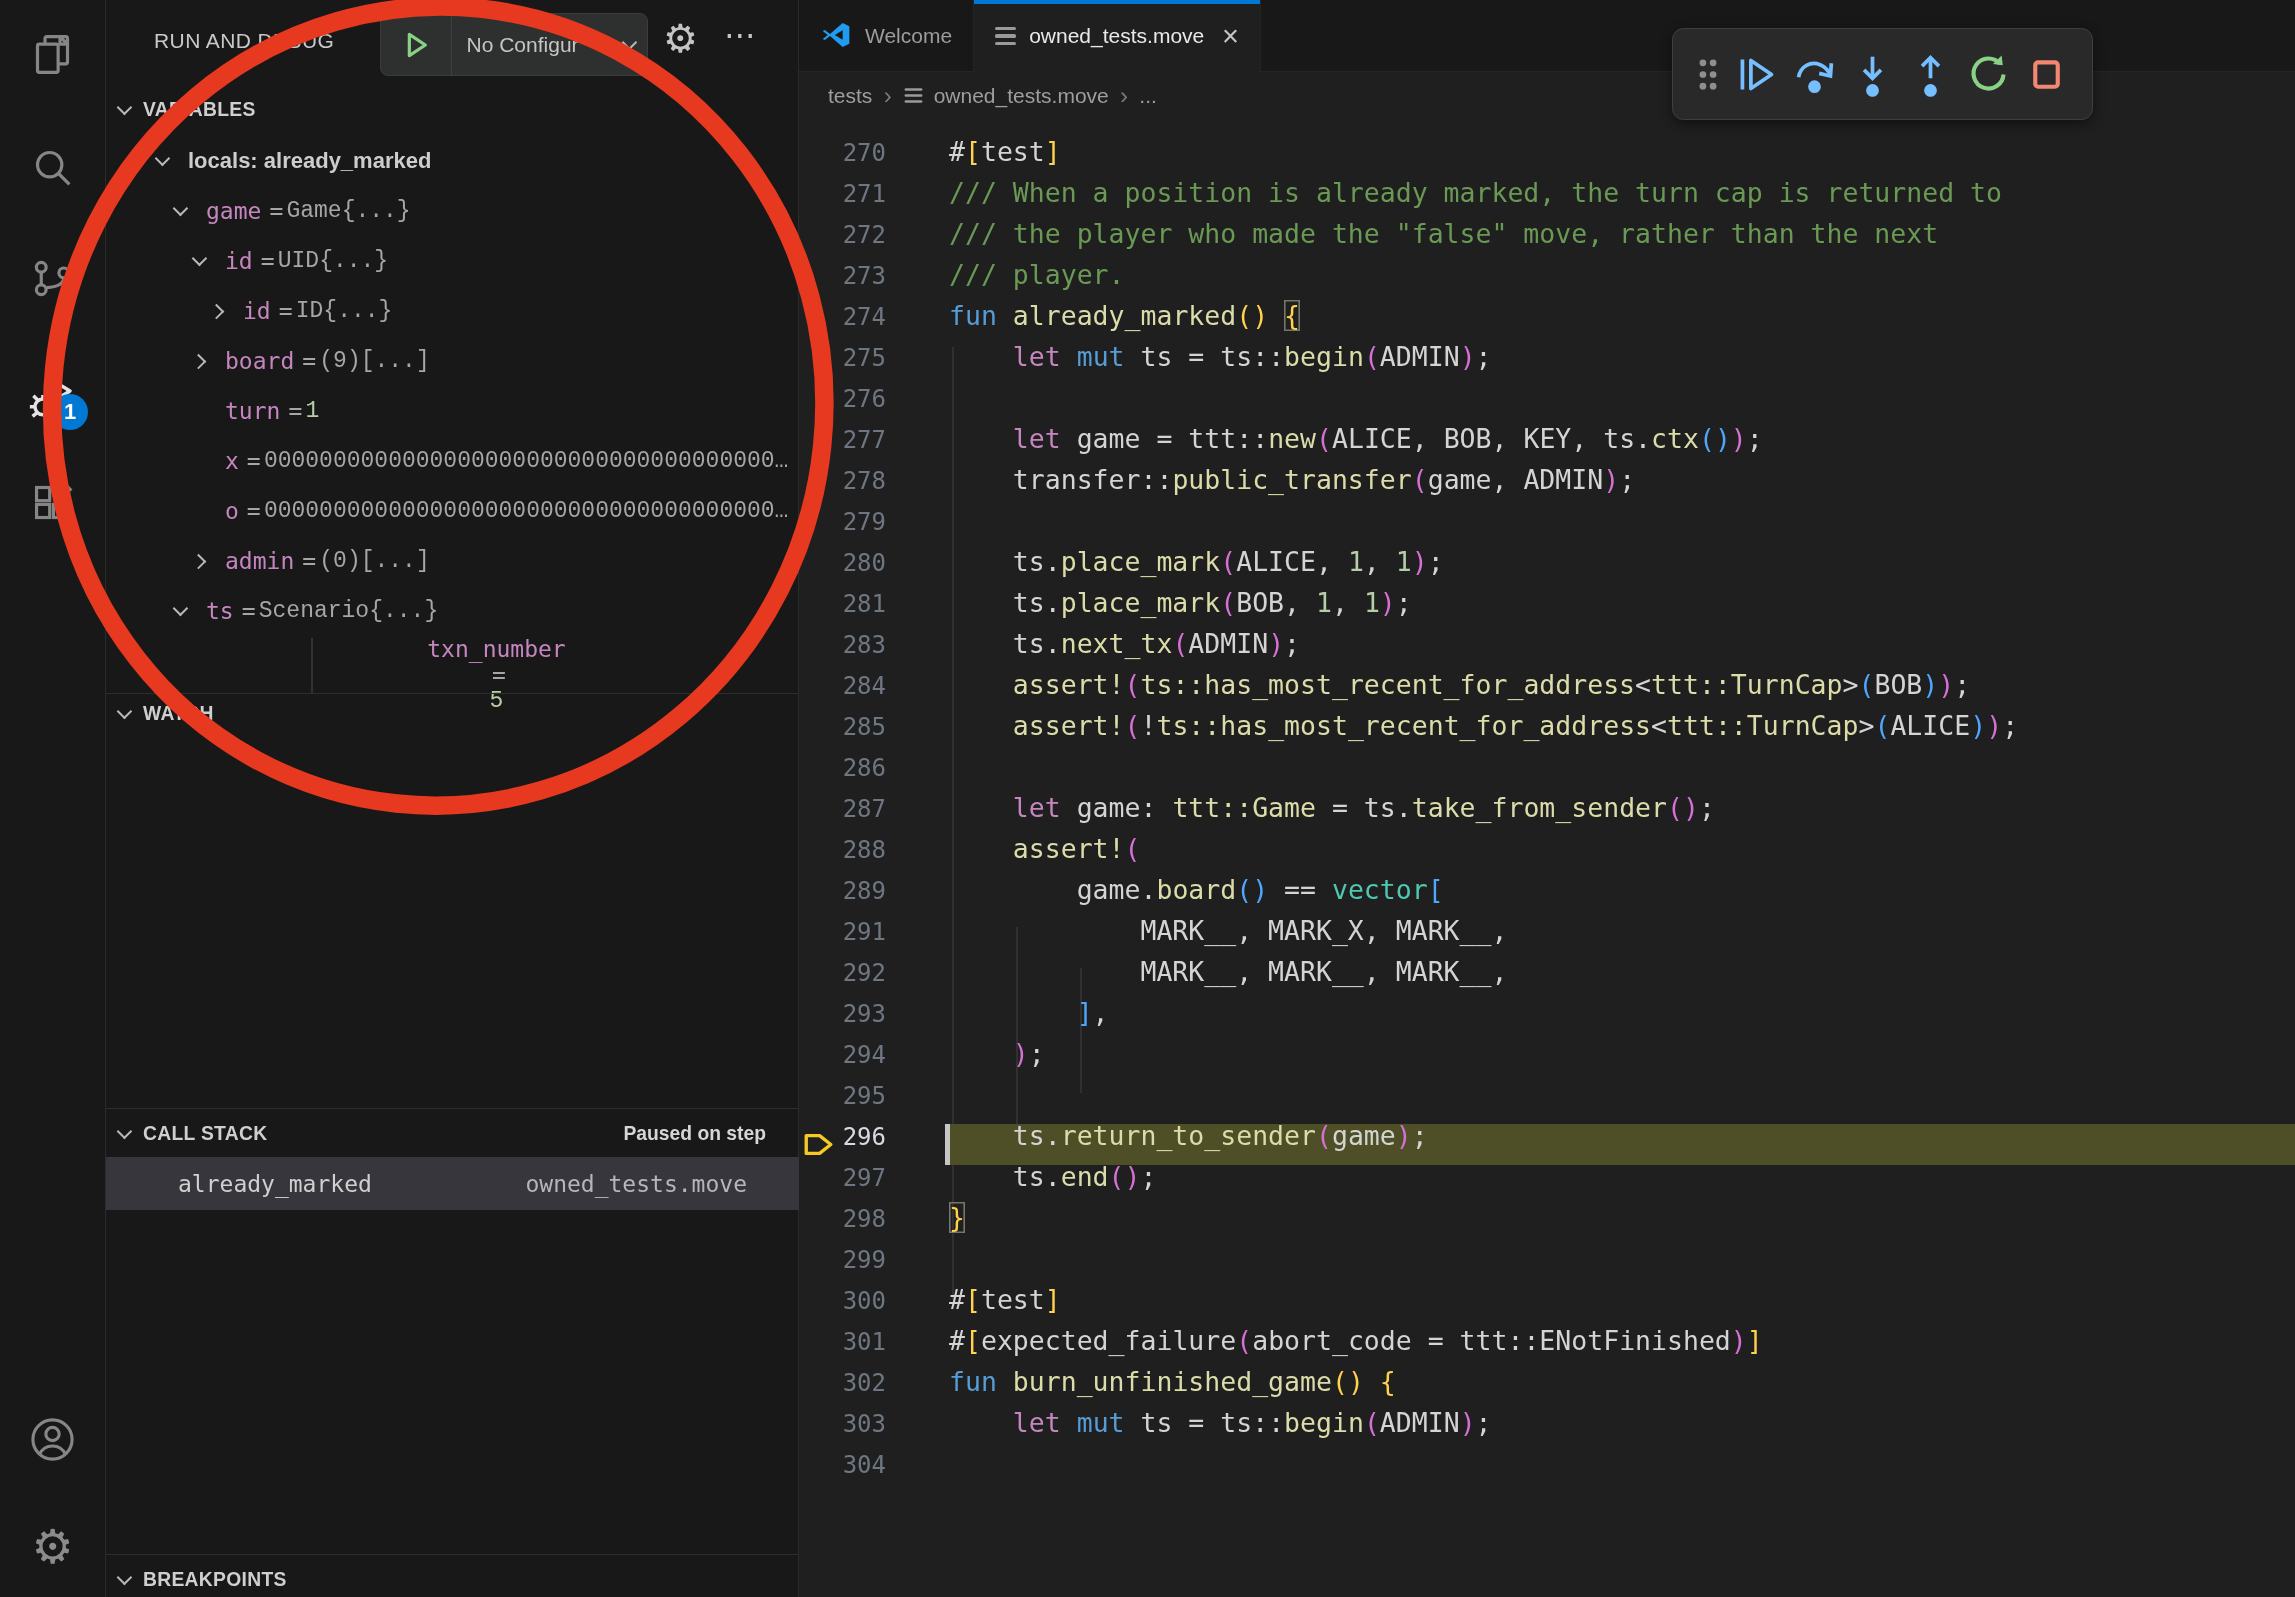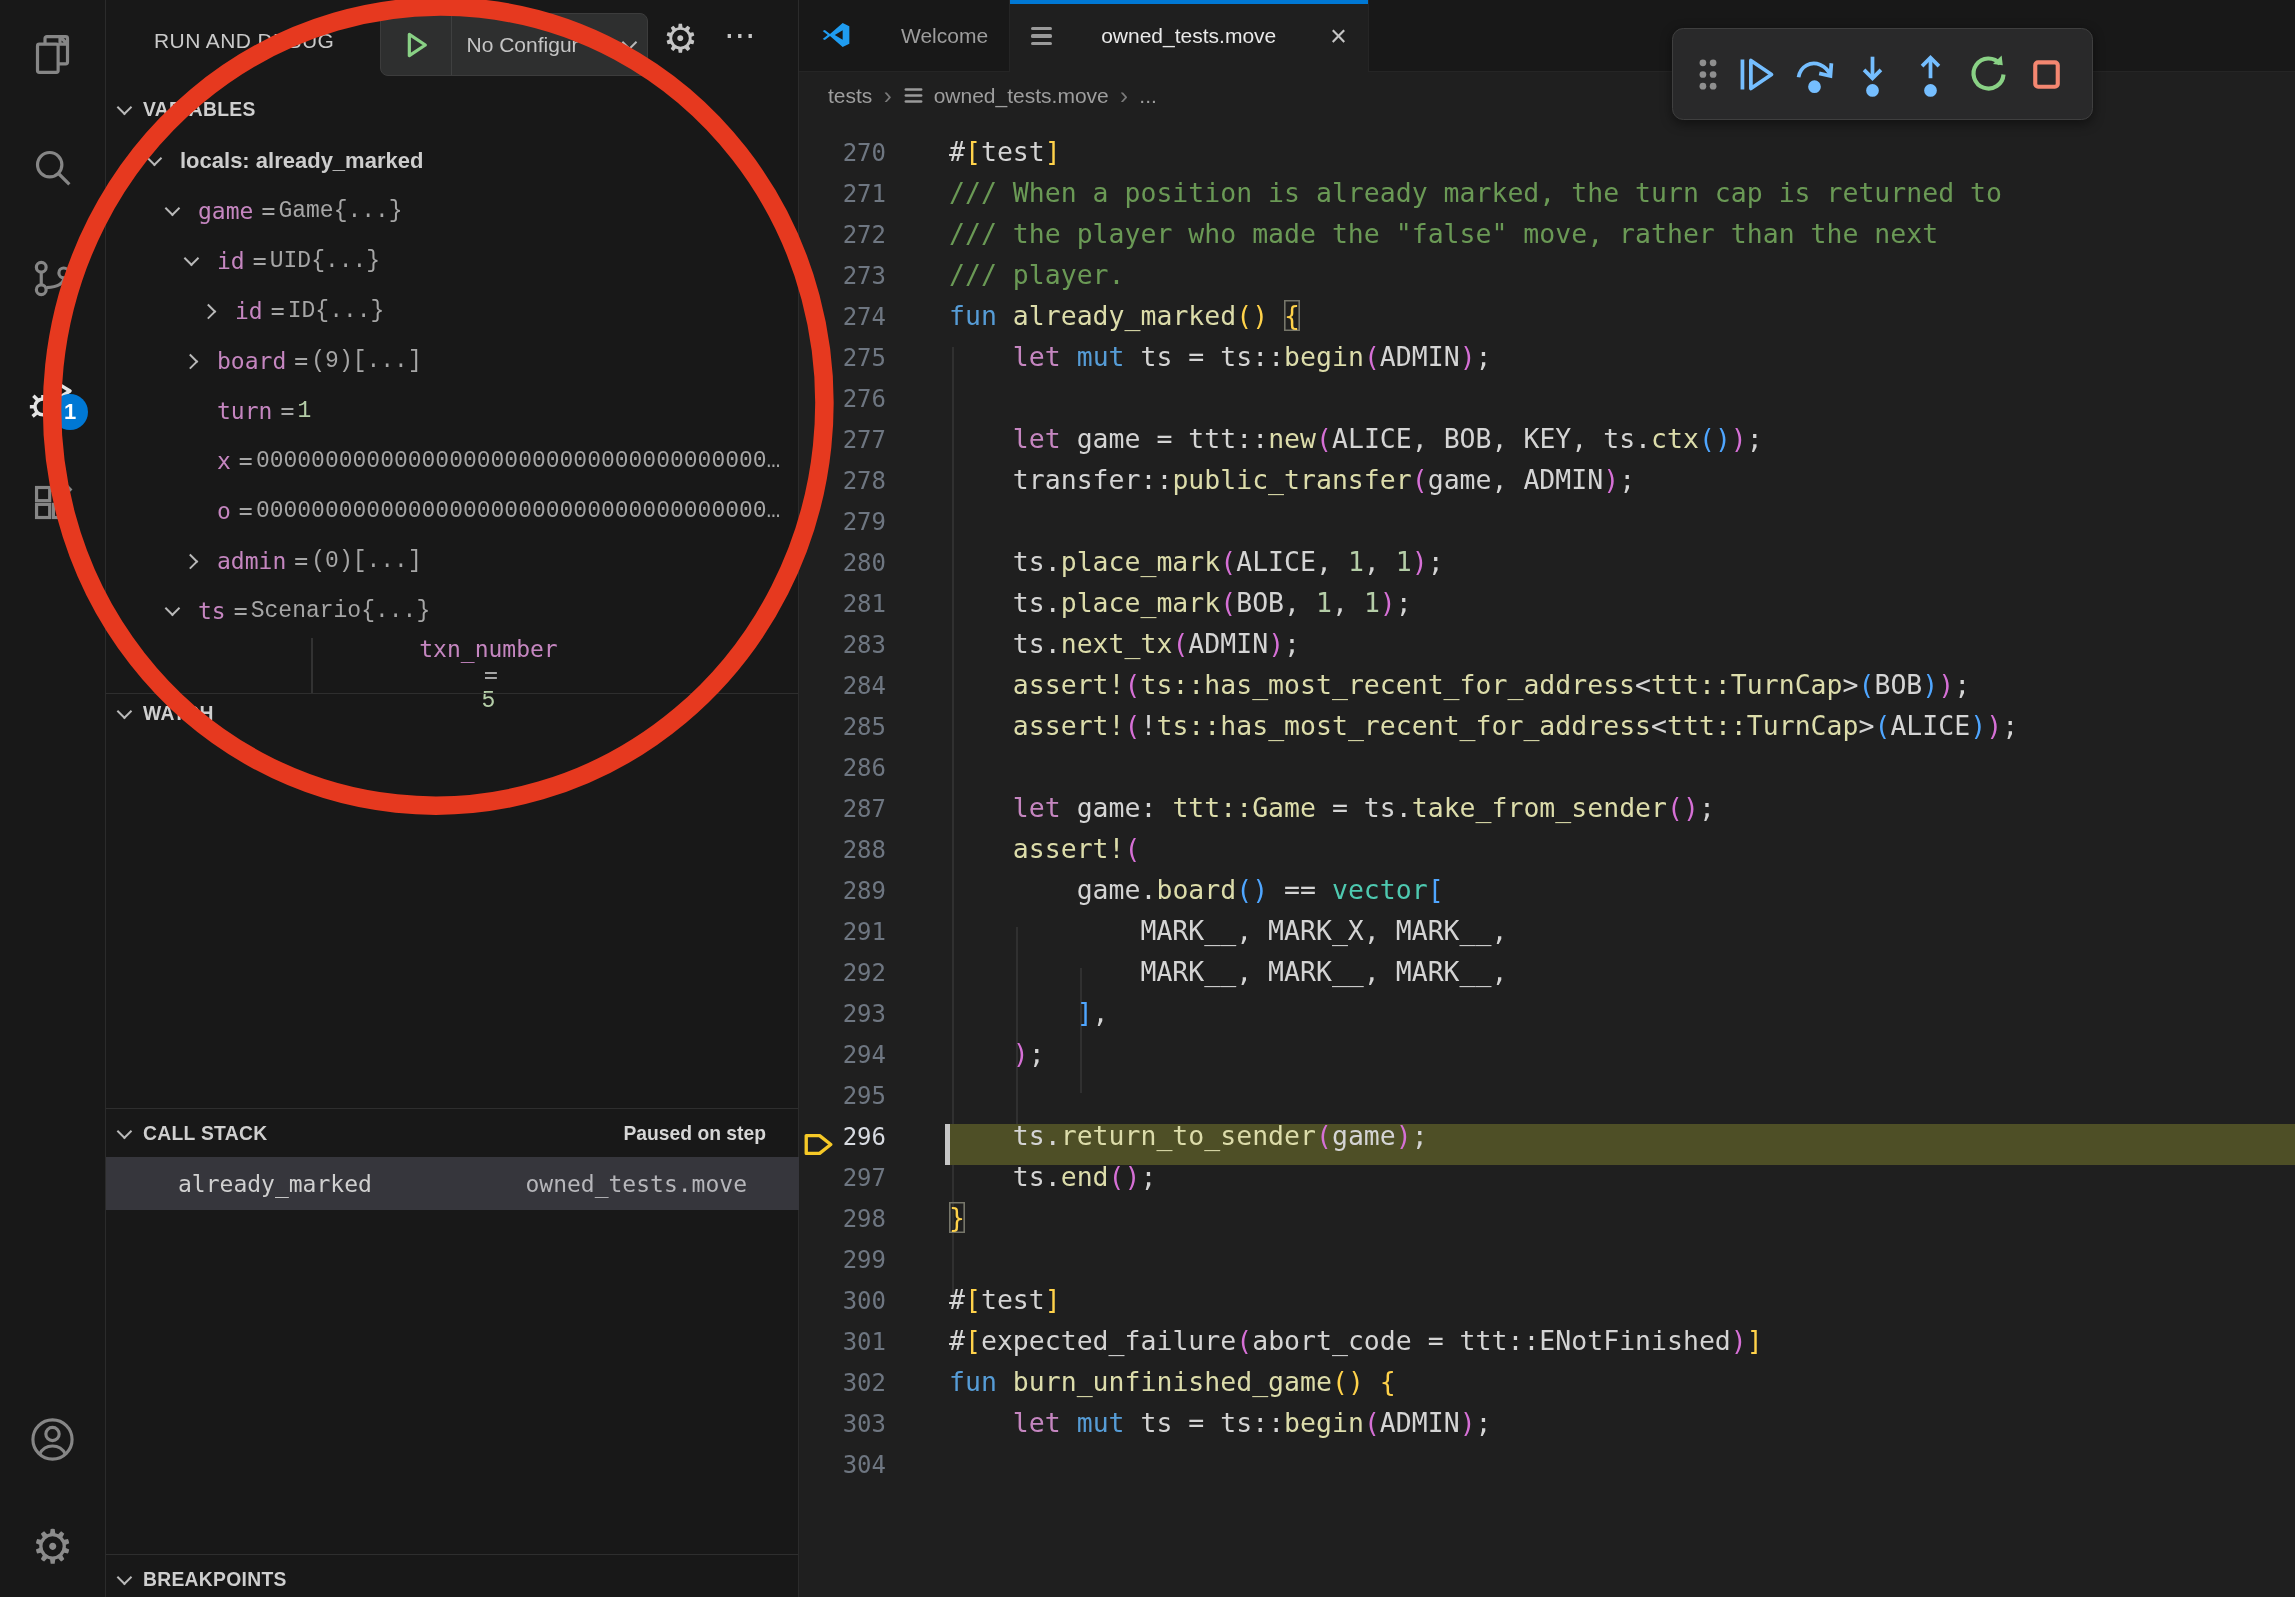--- a/index.html
+++ b/index.html
@@ -27,39 +27,39 @@
 
   .chev { display:inline-block; width:11.3px; height:11.3px; }
   .chev.down { border-left:2.4px solid #b9b9b9; border-bottom:2.4px solid #b9b9b9; transform:rotate(-45deg) translate(1.6px,-1.6px); }
   .chev.right { border-top:2.4px solid #b9b9b9; border-right:2.4px solid #b9b9b9; transform:rotate(45deg) translate(0,1.6px); }
 
   .sect-hdr { position:absolute; left:0; width:100%; height:42px; display:flex; align-items:center; }
   .sect-hdr .chevbox { width:37px; display:flex; justify-content:center; }
   .sect-hdr .sect-label { font-size:19.3px; font-weight:bold; color:#cfcfcf; letter-spacing:0.3px; }
   .sect-sep { position:absolute; left:0; width:100%; height:0.8px; background:#2e2e2e; }
 
-  .vars { position:absolute; left:0; top:136px; width:693px; }
+  .vars { position:absolute; left:8px; top:136px; width:693px; }
   .vrow { height:50px; display:flex; align-items:center; padding-right:8px; white-space:pre; }
   .vrow .chevbox { width:31px; flex:none; display:flex; justify-content:flex-start; }
   .vname { color:#c586c0; font-size:23px; }
   .veq { color:#a6a6a6; font-size:23px; padding:0 3.2px 0 8px; }
   .vval { color:#a6a6a6; font-size:23px; flex:1; min-width:0; overflow:hidden; text-overflow:ellipsis; white-space:pre;font-family:Liberation Mono, monospace; }
   .vval.num { color:#b5cea8; flex:none; }
   .scope-label { color:#cdcdcd; font-size:22px; font-weight:bold; font-family:"Liberation Sans","DejaVu Sans",sans-serif; }
   .tree-guide { position:absolute; left:205px; top:638px; width:1.6px; height:55px; background:#323232; }
 
   .paused-badge { position:absolute; right:32px; font-size:19.3px; font-weight:bold; color:#d6d6d6; }
   .stack-row { position:absolute; left:0; top:1157px; width:693px; height:53px; background:#36363c; display:flex; align-items:center; }
   .stack-fn { margin-left:72px; font-size:23px; color:#d0d0d0; }
   .stack-file { margin-left:auto; margin-right:52px; font-size:23px; color:#b6b6ba; }
 
   
   .editor { position:absolute; left:799px; top:0; width:1496px; height:1597px; background:#1f1f1f; }
   .tabbar { position:absolute; left:0; top:0; width:100%; height:72px; background:#181818; border-bottom:0.8px solid #252525; display:flex; }
-  .tab { height:72px; display:flex; align-items:center; padding:0 21px; border-right:0.8px solid #252525; position:relative;gap:36px; }
+  .tab { height:72px; display:flex; align-items:center; padding:0 21px; border-right:0.8px solid #252525; position:relative; }
   .tab .tlabel { font-size:21px; color:#9d9d9d; margin-left:13px; white-space:nowrap; }
   .tab.active { background:#1f1f1f; border-bottom:none; }
   .tab.active::before { content:""; position:absolute; left:0; top:0; right:0; height:4px; background:#0078d4; }
   .tab.active .tlabel { color:#e9e9e9; }
   .tab .close { margin-left:17.7px; color:#c5c5c5; font-size:29px; line-height:1; }
   .bars { position:relative; width:21px; height:3.2px; background:#9a9a9a; border-radius:1.6px; }
   .bars::before, .bars::after { content:""; position:absolute; left:0; width:21px; height:3.2px; background:#9a9a9a; border-radius:1.6px; }
   .bars::before { top:-7.2px; } .bars::after { top:7.2px; }
 
   .breadcrumbs { position:absolute; left:0; top:72px; width:100%; height:47px; display:flex; align-items:center; background:#1f1f1f; }

